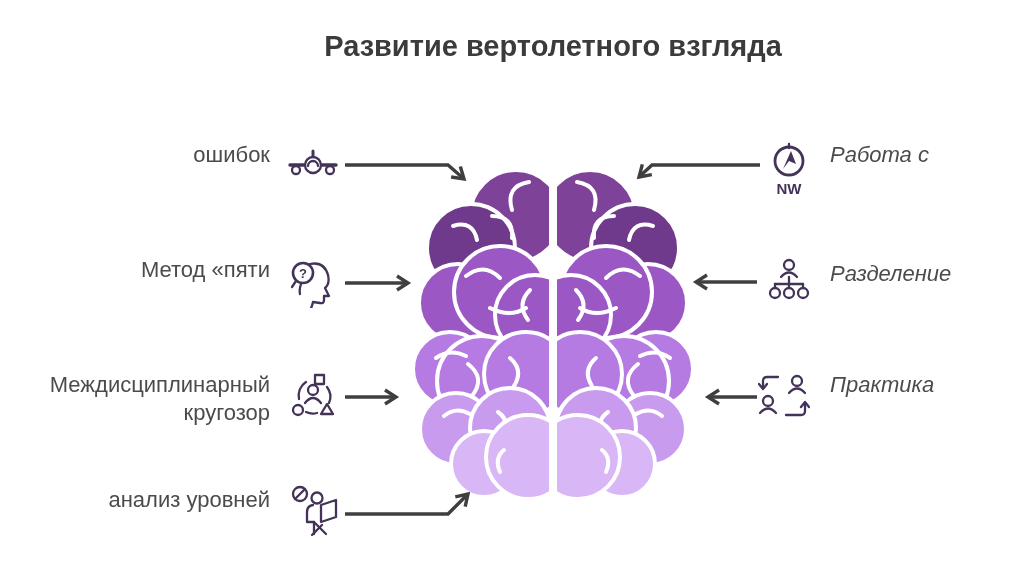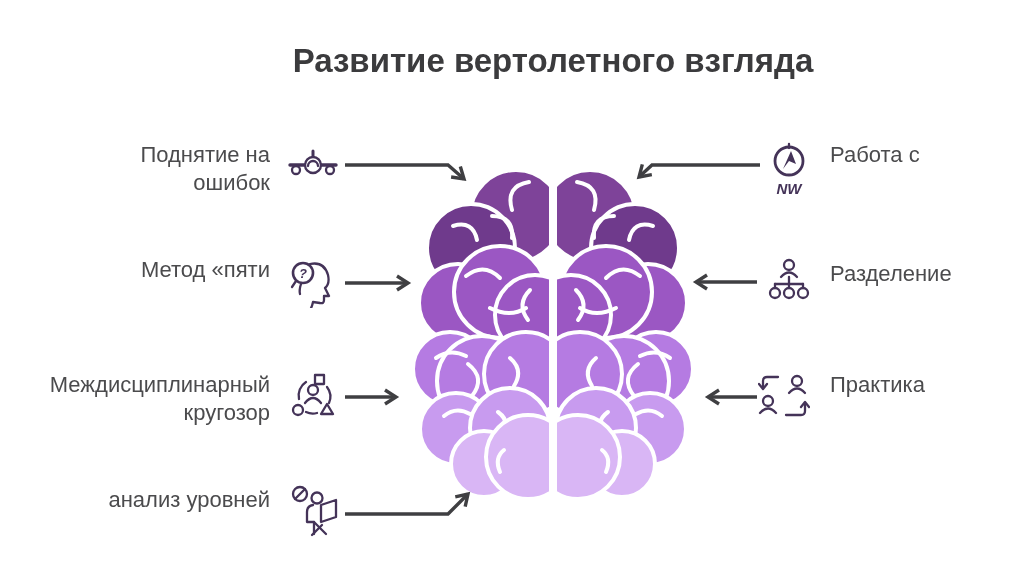--- a/index.html
+++ b/index.html
@@ -7,49 +7,48 @@
     --band1:#7e4399; --band1_dark:#6f3a8c; --band2:#9b57c3; --band3:#b57be2;
     --band4:#c89bef; --band5:#d9b6f5; --outline:#ffffff;
   }
   *{margin:0;padding:0;box-sizing:border-box;}
   html,body{width:1024px;height:564px;}
   body{
     position:relative;width:1024px;height:564px;background:#ffffff;overflow:hidden;
     font-family:"Liberation Sans", sans-serif;
   }
   .title{
-    position:absolute;top:42px;left:553px;transform:translateX(-50%);
-    font-size:33px;font-weight:bold;color:var(--title);white-space:nowrap;
+    position:absolute;top:30px;left:553px;transform:translateX(-50%);
+    font-size:29px;font-weight:bold;color:var(--title);white-space:nowrap;
   }
   .label{
     position:absolute;font-size:22px;line-height:28px;color:var(--text);
     white-space:nowrap;
   }
   .label span{display:block;}
   .label.left{right:754px;text-align:right;}
-  .label.right{left:830px;text-align:left;}
-  .icon{position:absolute;font-style:italic;}
+  .label.right{left:830px;text-align:left;font-style:italic;}
+  .icon{position:absolute;}
   .icon svg{display:block;}
   .icon .stroke{fill:none;stroke:var(--icon);stroke-width:2.3;stroke-linecap:round;stroke-linejoin:round;}
   .icon .fillw{fill:#ffffff;stroke:var(--icon);stroke-width:2.3;}
   .icon .filled{fill:var(--icon);stroke:none;}
   .icon .glyph{fill:var(--icon);font-weight:bold;font-family:"Liberation Sans",sans-serif;}
   .arrows{position:absolute;left:0;top:0;}
   .arrows path{fill:none;stroke:var(--arrow);stroke-width:3.4;}
   .brain{position:absolute;left:408px;top:166px;}
   .lobe{stroke:var(--outline);stroke-width:4;}
   .gyrus{fill:none;stroke:var(--outline);stroke-width:4;stroke-linecap:round;}
 </style>
 </head>
 <body>
 
 <div class="title">Развитие вертолетного взгляда</div>
 
 <div class="label left" style="top:141px">
-  <span>Поднятие на</span>
   <span>ошибок</span>
 </div>
 <div class="label left" style="top:256px">
   <span>Метод «пяти</span>
 </div>
 <div class="label left" style="top:371px">
   <span>Междисциплинарный</span>
   <span>кругозор</span>
 </div>
 <div class="label left" style="top:486px">

